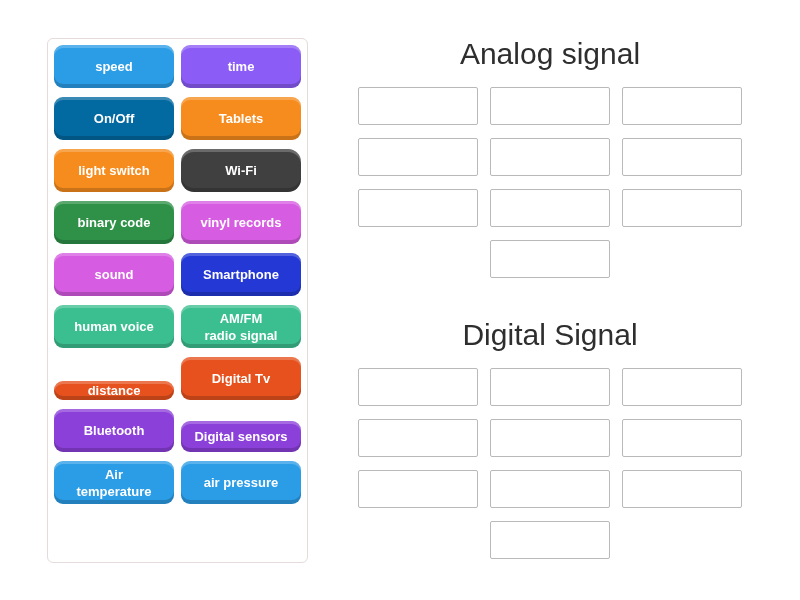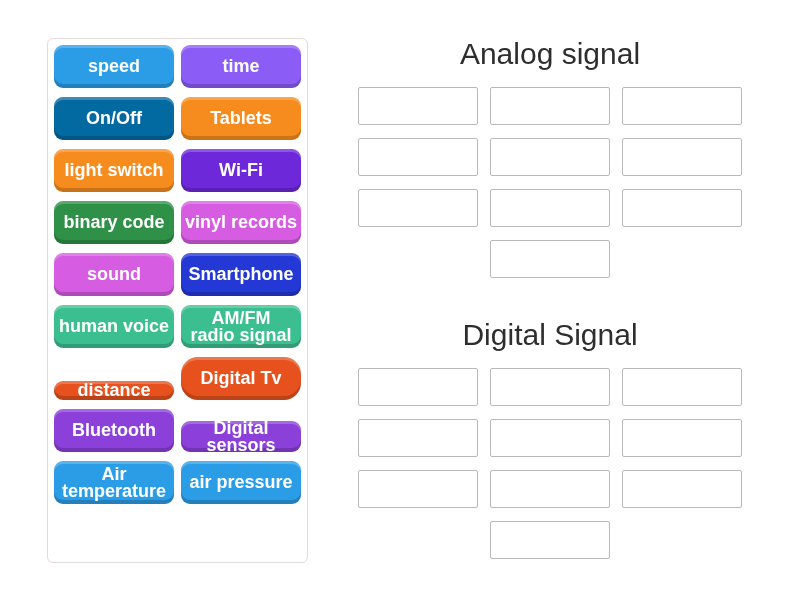--- a/index.html
+++ b/index.html
@@ -33,21 +33,21 @@
     grid-template-columns: 1fr 1fr;
     gap: 9px 7px;
     grid-auto-rows: 43px;
   }
   .tile {
     display: flex;
     align-items: center;
     justify-content: center;
     text-align: center;
     color: #ffffff;
-    font-size: 18px;
+    font-size: 13px;
     font-weight: bold;
     line-height: 17px;
     white-space: pre-line;
     border-radius: 9px;
     padding: 0 2px;
     box-sizing: border-box;
     box-shadow: inset 0 3px 0 rgba(255,255,255,0.22),
                 inset 0 -4px 0 rgba(0,0,0,0.18);
     cursor: grab;
     user-select: none;
@@ -87,30 +87,30 @@
 
 <div class="board">
 
   <div class="word-panel">
     <div class="tile-grid">
         <div class="tile" style="background: rgb(43, 157, 230);">speed</div>
         <div class="tile" style="background: #8b5cf6;">time</div>
         <div class="tile" style="background: #0369a1;">On/Off</div>
         <div class="tile" style="background: rgb(247, 140, 30);">Tablets</div>
         <div class="tile" style="background: rgb(247, 140, 30);">light switch</div>
-        <div class="tile" style="background: #6d28d9;">Wi-Fi</div>
+        <div class="tile" style="background: #404040; border-radius: 13px;">Wi-Fi</div>
         <div class="tile" style="background: rgb(46, 145, 71);">binary code</div>
         <div class="tile" style="background: rgb(214, 92, 226);">vinyl records</div>
         <div class="tile" style="background: rgb(214, 92, 226);">sound</div>
         <div class="tile" style="background: rgb(35, 56, 212);">Smartphone</div>
         <div class="tile" style="background: rgb(60, 191, 144);">human voice</div>
         <div class="tile" style="background: rgb(60, 191, 144);">AM/FM
 radio signal</div>
         <div class="tile" style="background: rgb(230, 81, 29); margin-top: 24px;">distance</div>
-        <div class="tile" style="background: rgb(230, 81, 29); border-radius: 17px;">Digital Tv</div>
+        <div class="tile" style="background: rgb(230, 81, 29);">Digital Tv</div>
         <div class="tile" style="background: rgb(140, 64, 218);">Bluetooth</div>
         <div class="tile" style="background: rgb(140, 64, 218); margin-top: 12px;">Digital sensors</div>
         <div class="tile" style="background: rgb(43, 157, 230);">Air
 temperature</div>
         <div class="tile" style="background: rgb(43, 157, 230);">air pressure</div>
       </div>
   </div>
 
   <section class="group group-1">
     <div class="group-title">Digital Signal</div>

